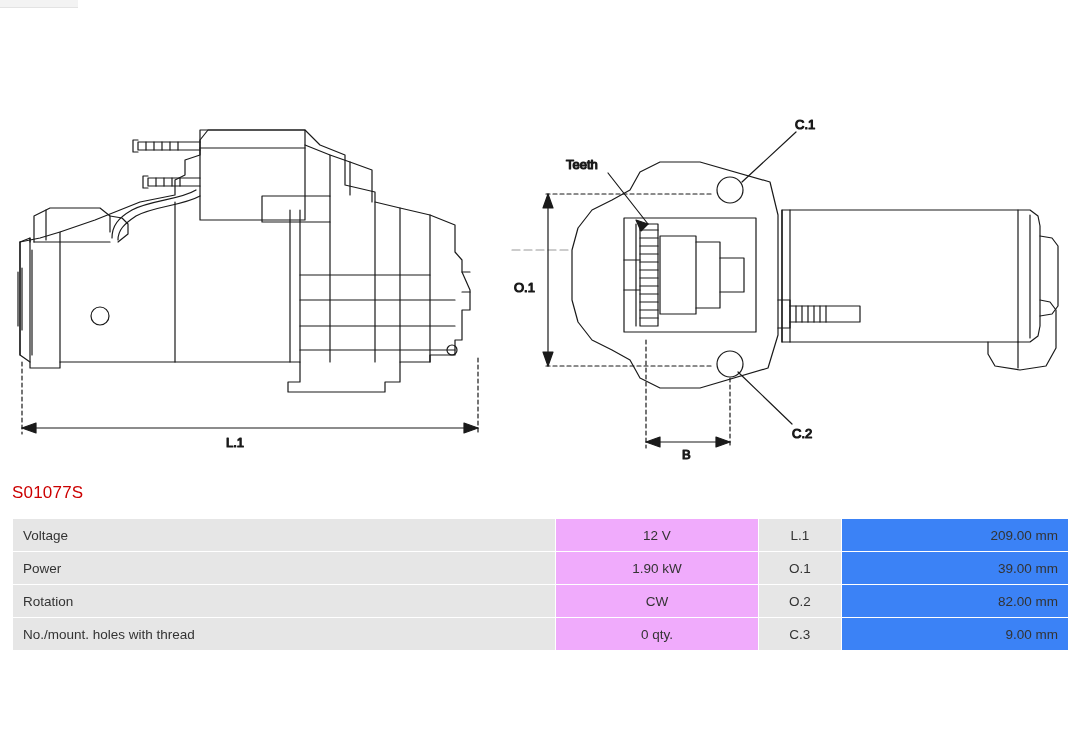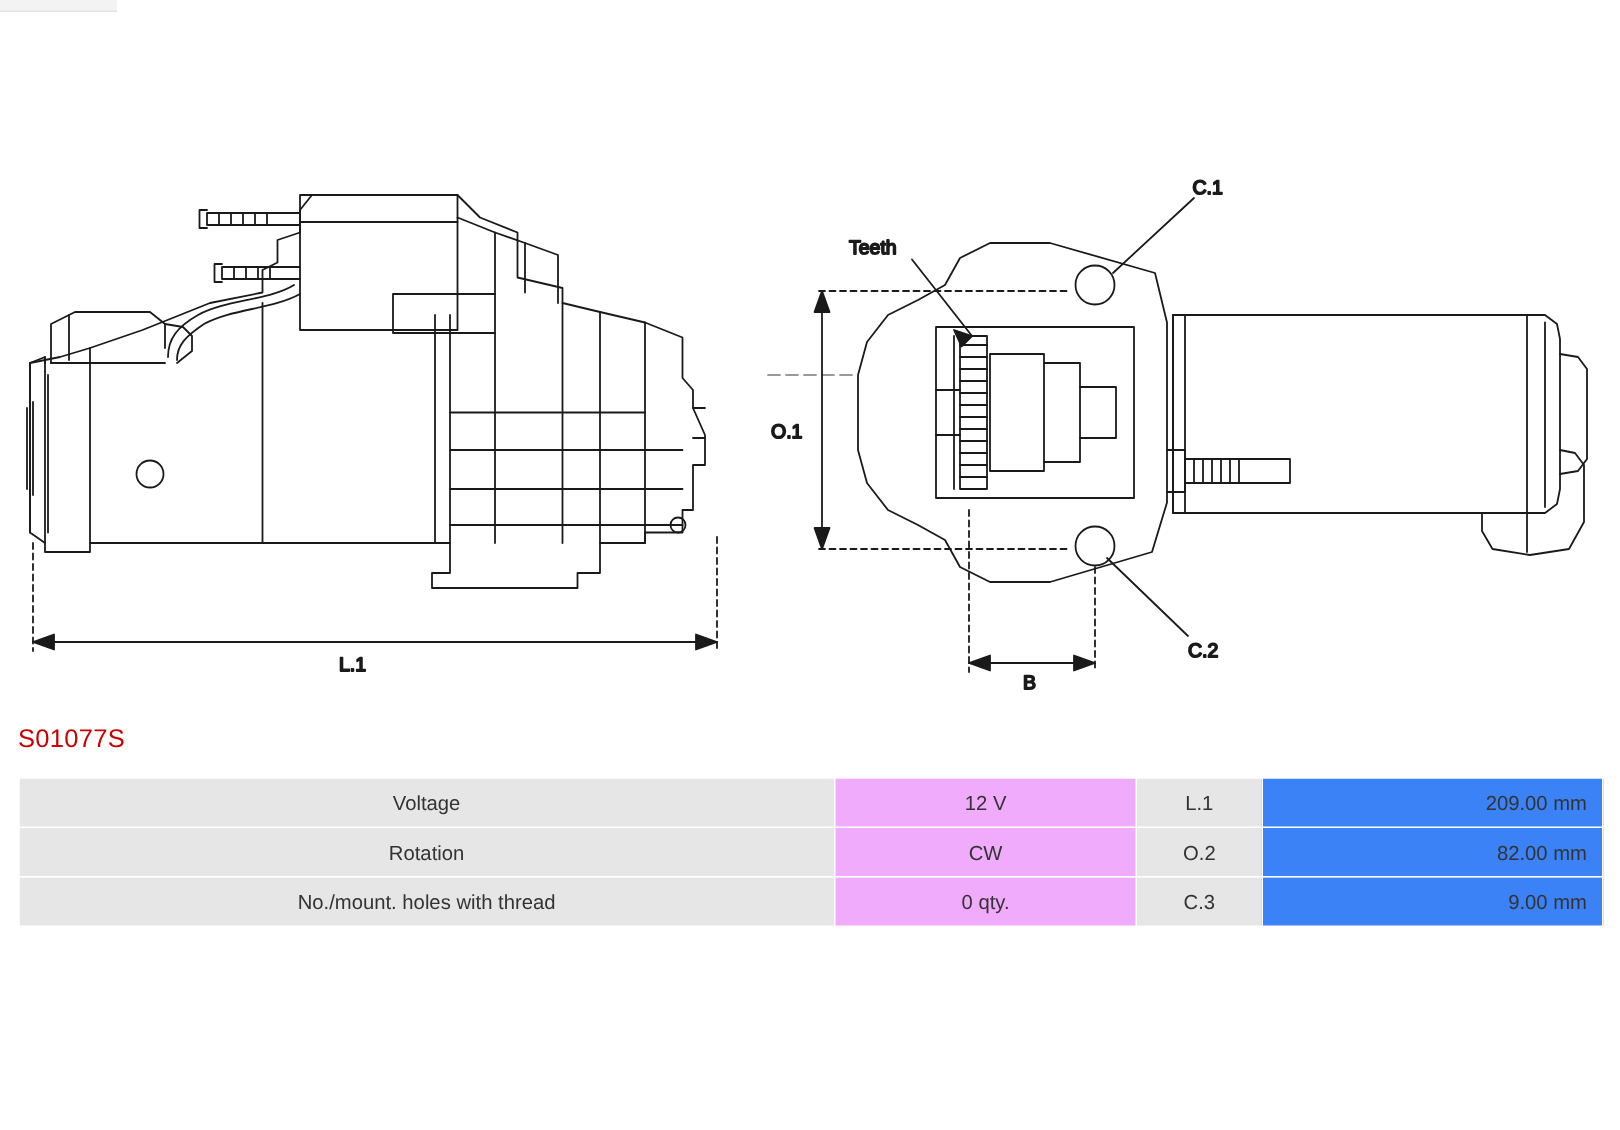--- a/index.html
+++ b/index.html
@@ -54,21 +54,21 @@
   }
   .spec-table td {
     height: 32px;
     padding: 0 10px;
     border: 1px solid #ffffff;
     background: #e6e6e6;
     color: #333333;
     white-space: nowrap;
   }
   .spec-table td.label-left {
-    text-align: center;
+    text-align: left;
     width: 545px;
   }
   .spec-table td.value-left {
     text-align: center;
     width: 190px;
     background: #f0abfc;
   }
   .spec-table td.label-right {
     text-align: center;
     width: 65px;
@@ -239,20 +239,26 @@
 
   <table class="spec-table">
     <tbody>
       <tr>
         <td class="label-left">Voltage</td>
         <td class="value-left">12 V</td>
         <td class="label-right">L.1</td>
         <td class="value-right">209.00 mm</td>
       </tr>
       <tr>
+        <td class="label-left">Power</td>
+        <td class="value-left">1.90 kW</td>
+        <td class="label-right">O.1</td>
+        <td class="value-right">39.00 mm</td>
+      </tr>
+      <tr>
         <td class="label-left">Rotation</td>
         <td class="value-left">CW</td>
         <td class="label-right">O.2</td>
         <td class="value-right">82.00 mm</td>
       </tr>
       <tr>
         <td class="label-left">No./mount. holes with thread</td>
         <td class="value-left">0 qty.</td>
         <td class="label-right">C.3</td>
         <td class="value-right">9.00 mm</td>

